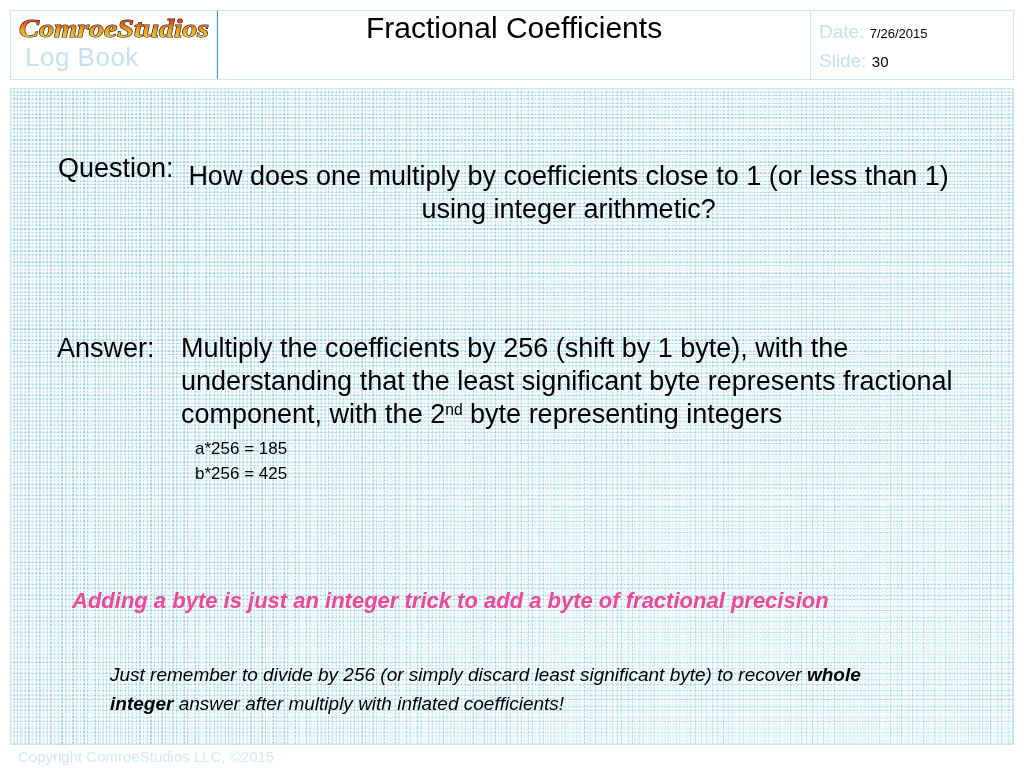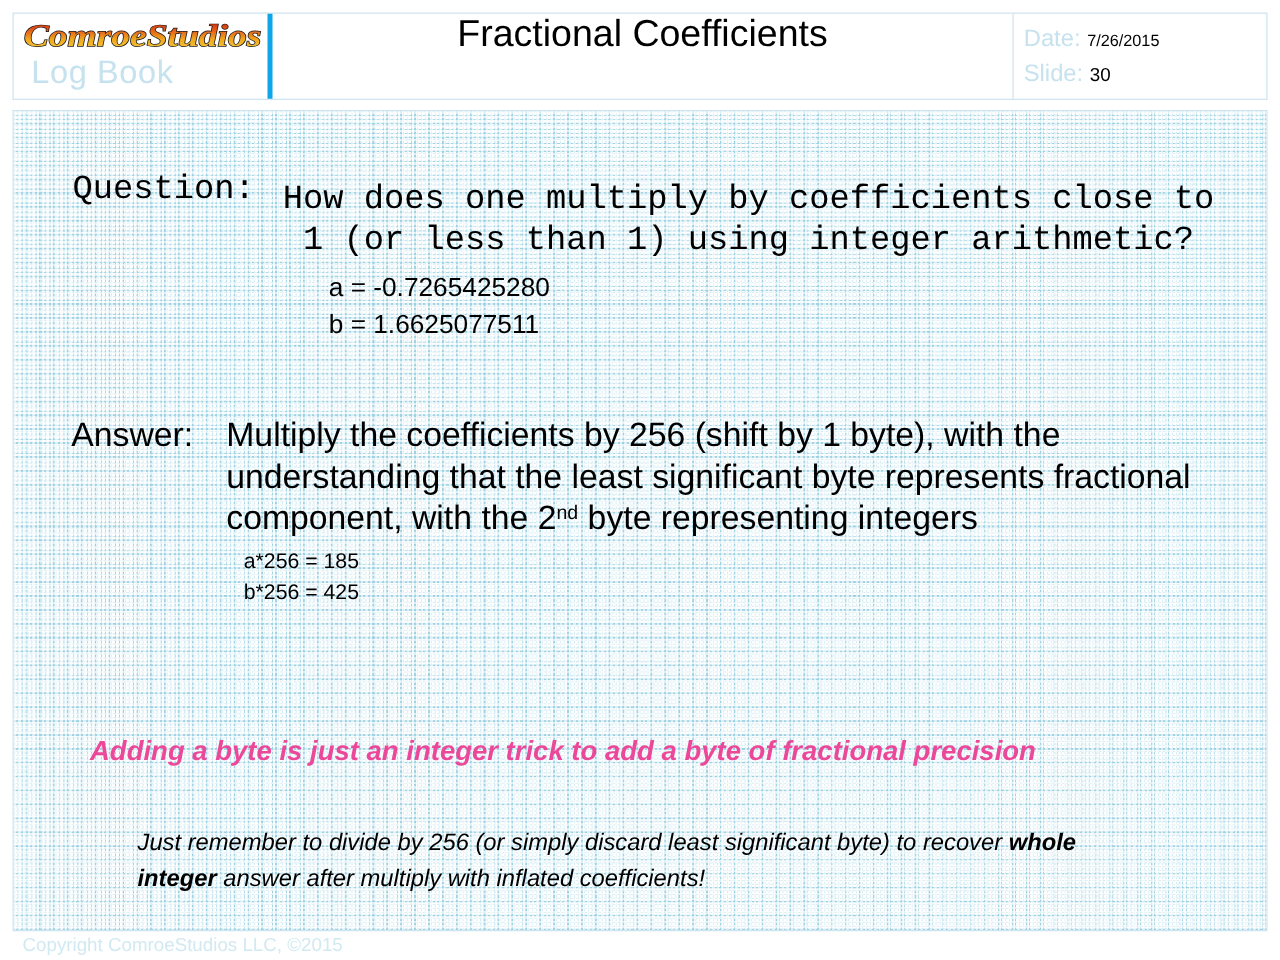--- a/index.html
+++ b/index.html
@@ -65,21 +65,21 @@
     width: 1004px;
     height: 70px;
     box-sizing: border-box;
     border: 1px solid #cfe4ee;
     display: flex;
     background: #ffffff;
     z-index: 5;
   }
   .hdr-logo-cell {
     width: 207px;
-    border-right: 4px solid #0ea5e9;
+    border-right: 1px solid #0ea5e9;
     box-sizing: border-box;
     position: relative;
     flex: 0 0 207px;
     text-align: center;
   }
   .hdr-title-cell {
     flex: 1 1 auto;
     border-right: 1px solid #cfe4ee;
     box-sizing: border-box;
     display: flex;
@@ -156,23 +156,22 @@
   }
   .qa-body {
     font-size: 27px;
     color: #000;
     line-height: 33px;
   }
 
   
   #question-block {
     left: 48px;
-    top: 48px;
+    top: 64px;
     width: 930px;
-    font-family: Liberation Mono, monospace;
   }
   #question-block .qa-label { flex: 0 0 auto; }
   #question-block .qa-body {
     margin-left: 10px;
     text-align: center;
     width: 770px;
     margin-top: 8px;
   }
 
   .coef-list {
@@ -282,24 +281,20 @@
 
   </div>
 
   <div class="content">
 
     <div class="qa-block" id="question-block">
       <div class="qa-label">Question:</div>
       <div class="qa-body">How does one multiply by coefficients close to 1 (or less than 1) using integer arithmetic?</div>
     </div>
 
-    <div class="coef-list">
-      <div>a = -0.7265425280</div>
-      <div>b = 1.6625077511</div>
-    </div>
 
     <div class="qa-block" id="answer-block">
       <div class="qa-label">Answer:</div>
       <div class="qa-body"><span>Multiply the coefficients by 256 (shift by 1 byte), with the understanding that the least significant byte represents fractional component, with the 2</span><sup>nd</sup><span> byte representing integers</span></div>
     </div>
 
     <div class="prod-list">
       <div>a*256 = 185</div>
       <div>b*256 = 425</div>
     </div>

